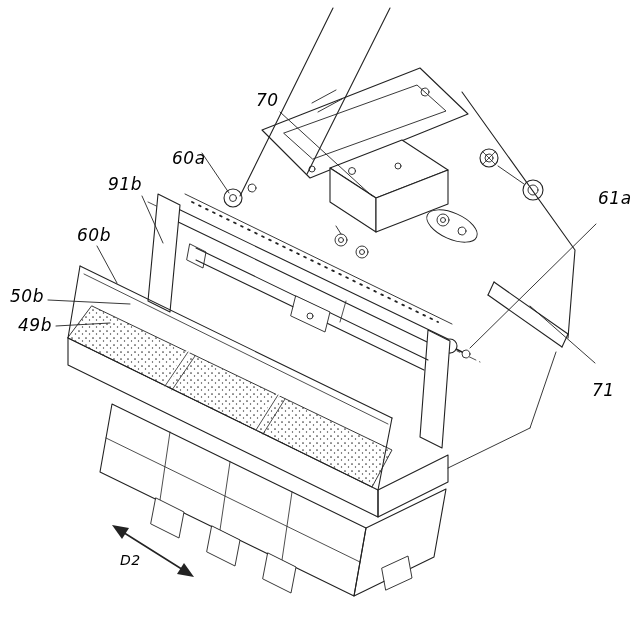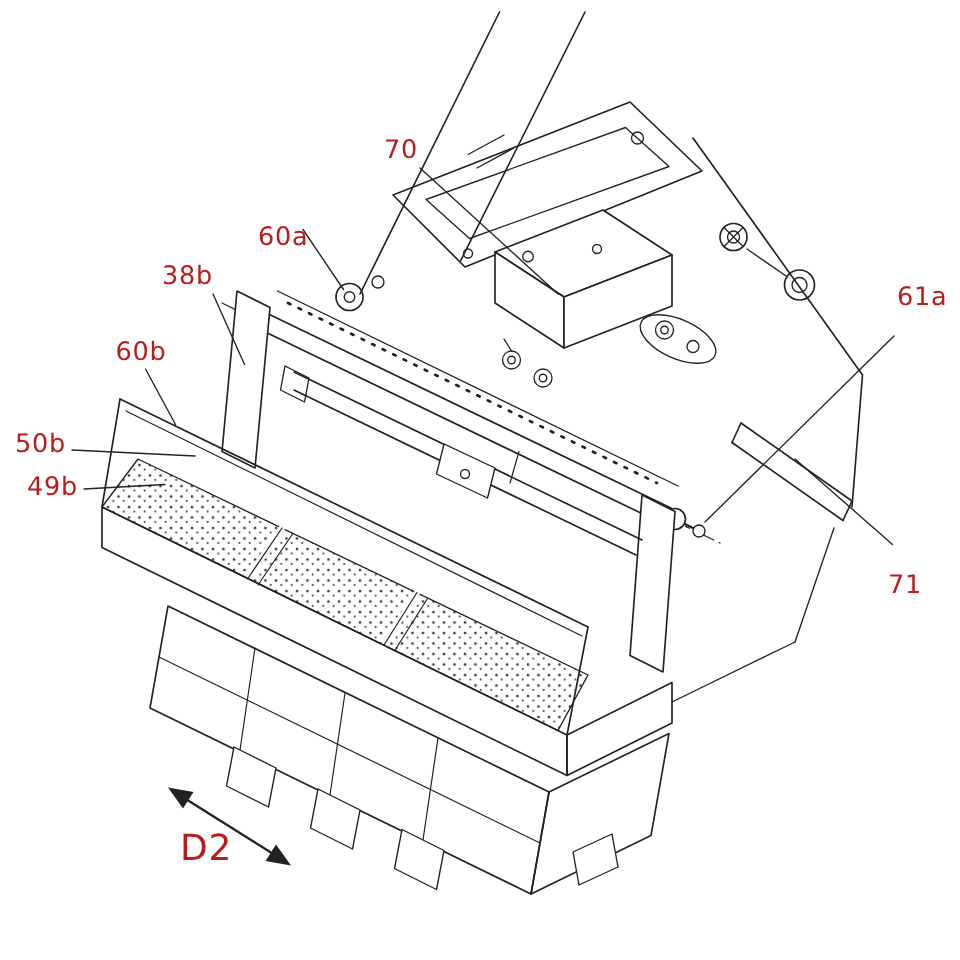--- a/index.html
+++ b/index.html
@@ -2,24 +2,24 @@
 <html><head>
 <meta charset="utf-8">
 <style>
   html,body{margin:0;padding:0;background:#ffffff;}
   .canvas{
     position:relative;width:640px;height:640px;background:#ffffff;overflow:hidden;
     font-family:"DejaVu Sans", sans-serif;
   }
   svg{position:absolute;left:0;top:0;}
   .ref-label{
-    position:absolute;font-size:17px;line-height:1;color:#b91c1c;
-    letter-spacing:0.5px;user-select:none;white-space:nowrap;
+    position:absolute;font-size:17px;line-height:1;color:#000000;
+    letter-spacing:0.5px;user-select:none;white-space:nowrap;font-style:italic;
   }
-  .dir-label{font-size:24px;text-align:center;}
+  .dir-label{font-size:14px;text-align:center;}
 </style>
 </head>
 <body>
 
 <div class="canvas">
 
   <svg width="640" height="640" viewBox="0 0 640 640">
     <defs>
       <pattern id="stipple" width="7" height="7" patternUnits="userSpaceOnUse">
         <circle cx="2" cy="2" r="0.85" fill="#3a3a3a"></circle>
@@ -150,21 +150,21 @@
         <line x1="118" y1="529" x2="188" y2="573" stroke-width="1.5"></line>
         <polygon points="112,525 129,528 122,539" fill="#222" stroke="none"></polygon>
         <polygon points="194,577 177,574 184,563" fill="#222" stroke="none"></polygon>
       </g>
 
     </g>
   </svg>
 
   <div class="ref-label" style="left:256px;top:92px">70</div>
   <div class="ref-label" style="left:172px;top:150px">60a</div>
-  <div class="ref-label" style="left:108px;top:176px">38b</div>
+  <div class="ref-label" style="left:108px;top:176px">91b</div>
   <div class="ref-label" style="left:77px;top:227px">60b</div>
   <div class="ref-label" style="left:10px;top:288px">50b</div>
   <div class="ref-label" style="left:18px;top:317px">49b</div>
   <div class="ref-label" style="left:598px;top:190px">61a</div>
   <div class="ref-label" style="left:592px;top:382px">71</div>
   <div class="ref-label dir-label" style="left:120px;top:553px">D2</div>
 
 </div>
 
 </body></html>

